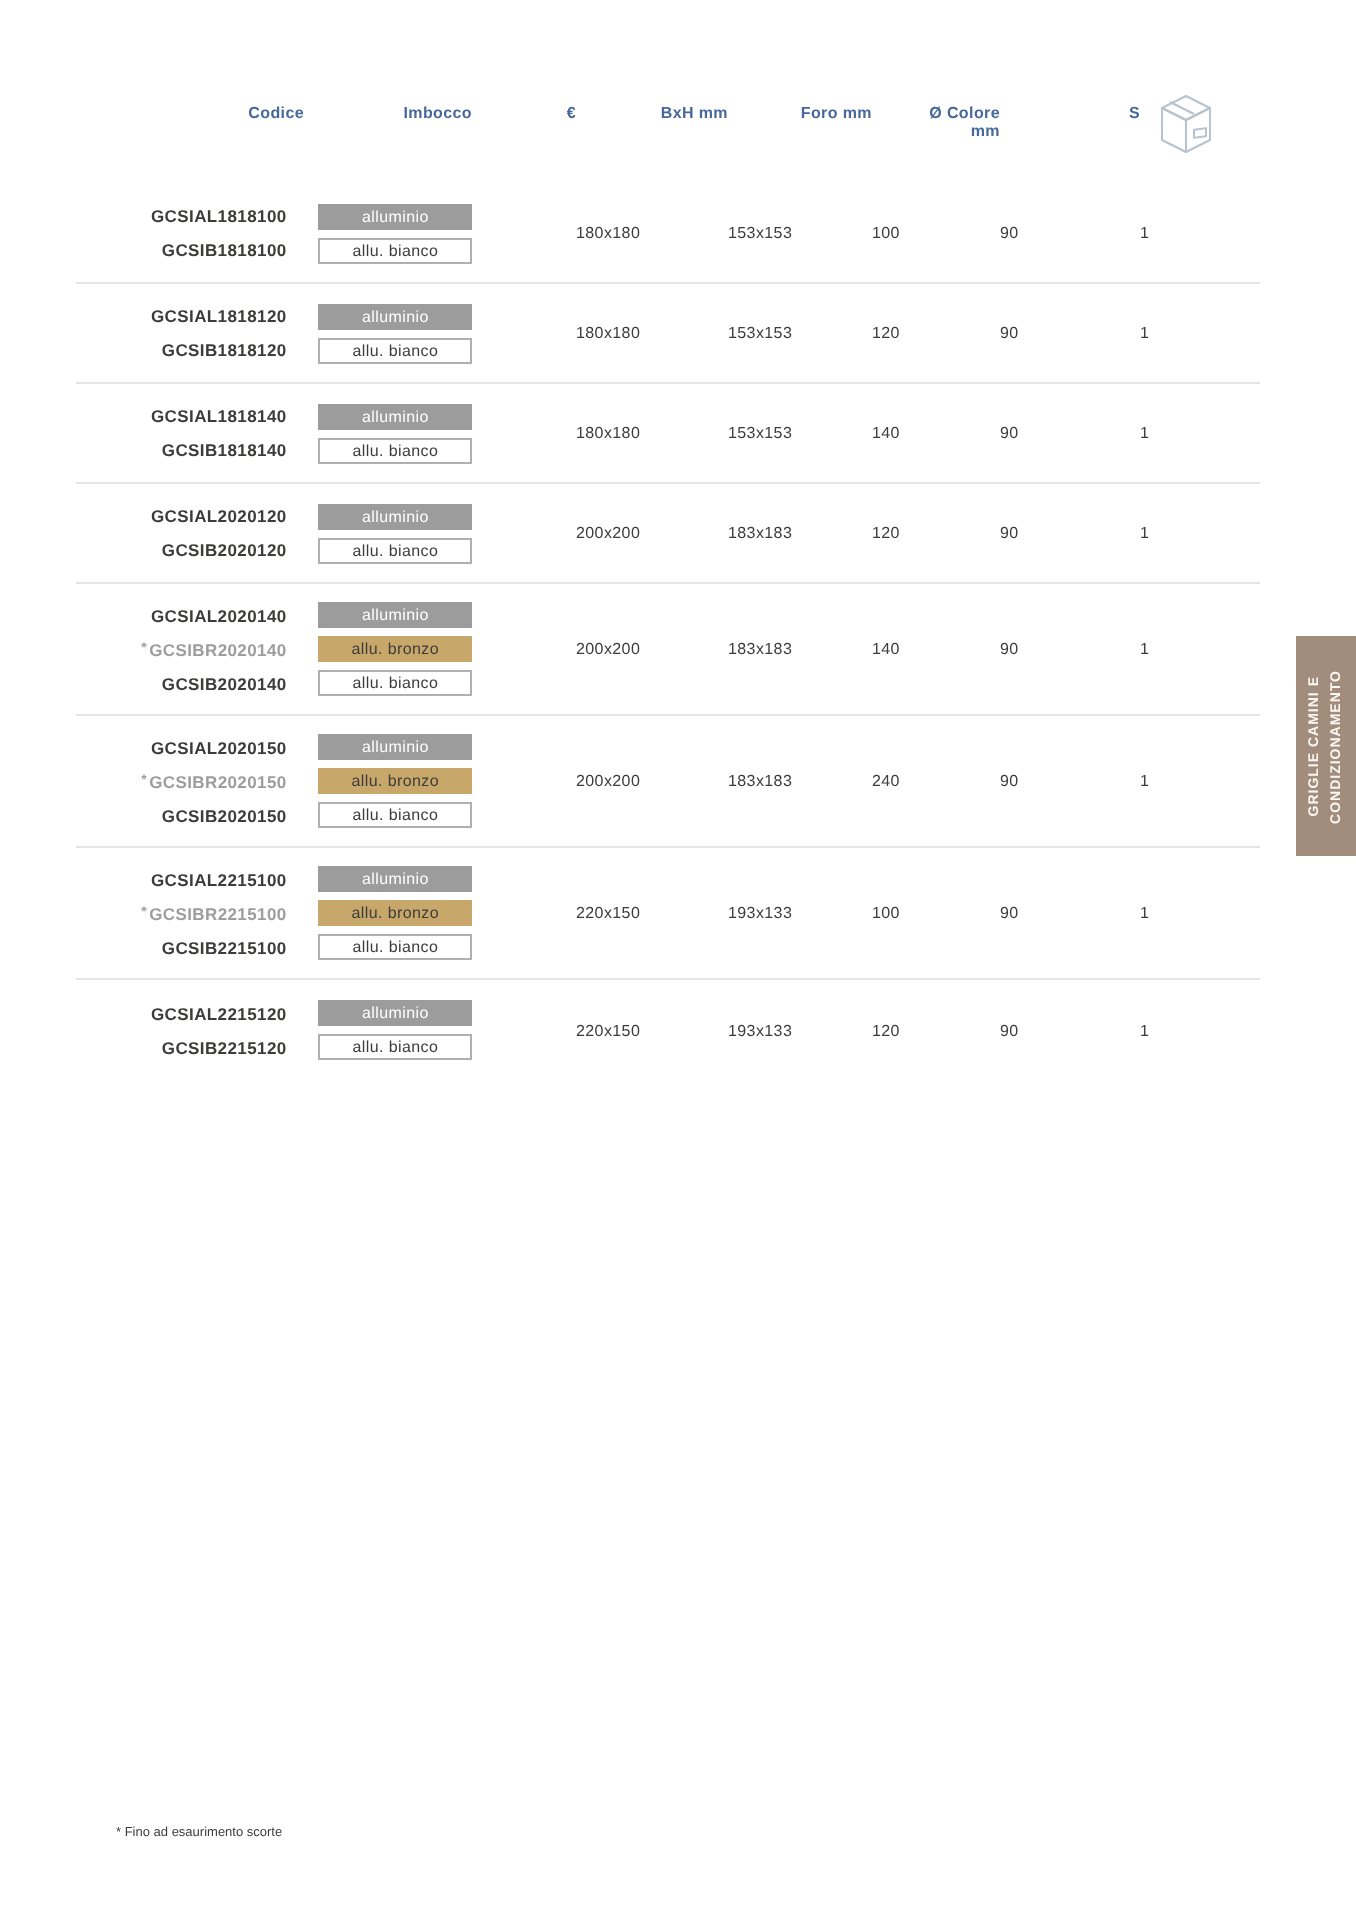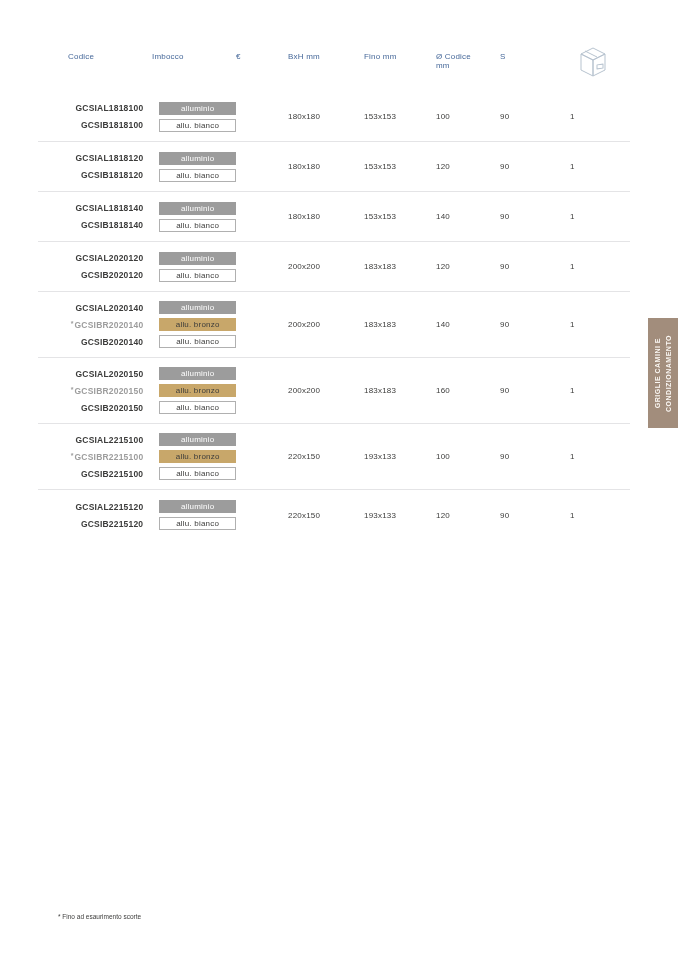--- a/index.html
+++ b/index.html
@@ -9,21 +9,21 @@
     position:relative; width:678px; height:959px; background:#ffffff;
     overflow:hidden; color:#3c3c3b;
   }
   
   .header-row {
     position:absolute; left:38px; top:44px; width:592px;
     display:grid; grid-template-columns:114px 84px 52px 76px 72px 64px 70px 60px;
     align-items:start;
   }
   .hcell {
-    font-size:8px; font-weight:normal; color:#47699a; text-align:left;
+    font-size:8px; font-weight:bold; color:#47699a; text-align:right;
     padding-top:8px; line-height:9px; letter-spacing:0.2px;
   }
   .hcell.codice { padding-left:30px; }
   .hcell.box { padding-top:0; display:flex; justify-content:center; }
   .hcell.box svg { margin-right:14px; }
   
   .rows { position:absolute; left:38px; top:92px; width:592px; }
   .row {
     display:grid; grid-template-columns:114px 84px 52px 76px 72px 64px 70px 60px;
     align-items:center;
@@ -62,23 +62,23 @@
 </head>
 <body>
 
 <div class="page">
 
   <div class="header-row">
     <div class="hcell codice">Codice</div>
     <div class="hcell colore">Imbocco</div>
     <div class="hcell euro">€</div>
     <div class="hcell bxh">BxH mm</div>
-    <div class="hcell foro">Fino mm</div>
+    <div class="hcell foro">Foro mm</div>
     <div class="hcell imbocco">
-      <div>Ø Codice</div>
+      <div>Ø Colore</div>
       <div>mm</div>
     </div>
     <div class="hcell s">S</div>
     <div class="hcell box">
       <svg width="36" height="36" viewBox="0 0 36 36" fill="none">
         <g stroke="#b7c3cf" stroke-width="1" stroke-linejoin="round" fill="none">
           <polygon points="18,4 30,10 18,16 6,10"></polygon>
           <polygon points="6,10 18,16 18,32 6,26"></polygon>
           <polygon points="18,16 30,10 30,26 18,32"></polygon>
           <polyline points="10,7 22,13"></polyline>
@@ -194,21 +194,21 @@
             <span class="swatch" style="background: rgb(200, 167, 106); color: rgb(60, 60, 59); border-color: rgb(200, 167, 106);">allu. bronzo</span>
           </div>
           <div class="code-line">
             <span class="code">GCSIB2020150</span>
             <span class="swatch" style="background: rgb(255, 255, 255); color: rgb(60, 60, 59); border-color: rgb(176, 176, 176);">allu. bianco</span>
           </div>
         </div>
       <div class="cell euro"></div>
       <div class="cell bxh">200x200</div>
       <div class="cell foro">183x183</div>
-      <div class="cell imbocco">160</div>
+      <div class="cell imbocco">240</div>
       <div class="cell s">90</div>
       <div class="cell qty">1</div>
     </div>
       <div class="row codes-3">
       <div class="codes-block">
           <div class="code-line">
             <span class="code">GCSIAL2215100</span>
             <span class="swatch" style="background: rgb(156, 156, 156); color: rgb(255, 255, 255); border-color: rgb(156, 156, 156);">alluminio</span>
           </div>
           <div class="code-line">

